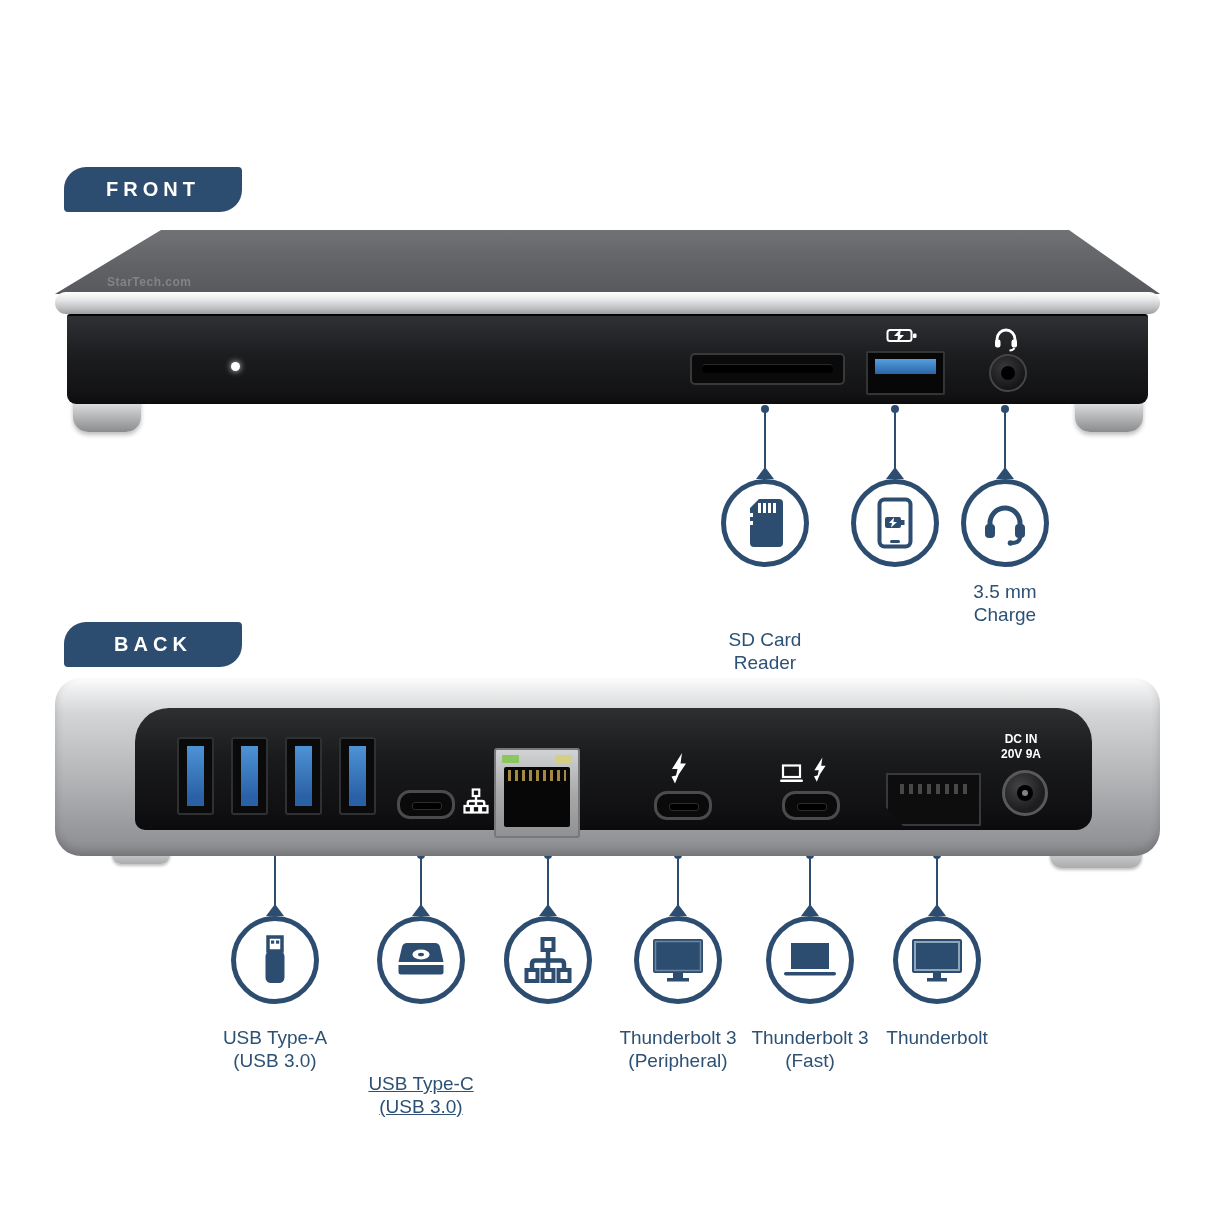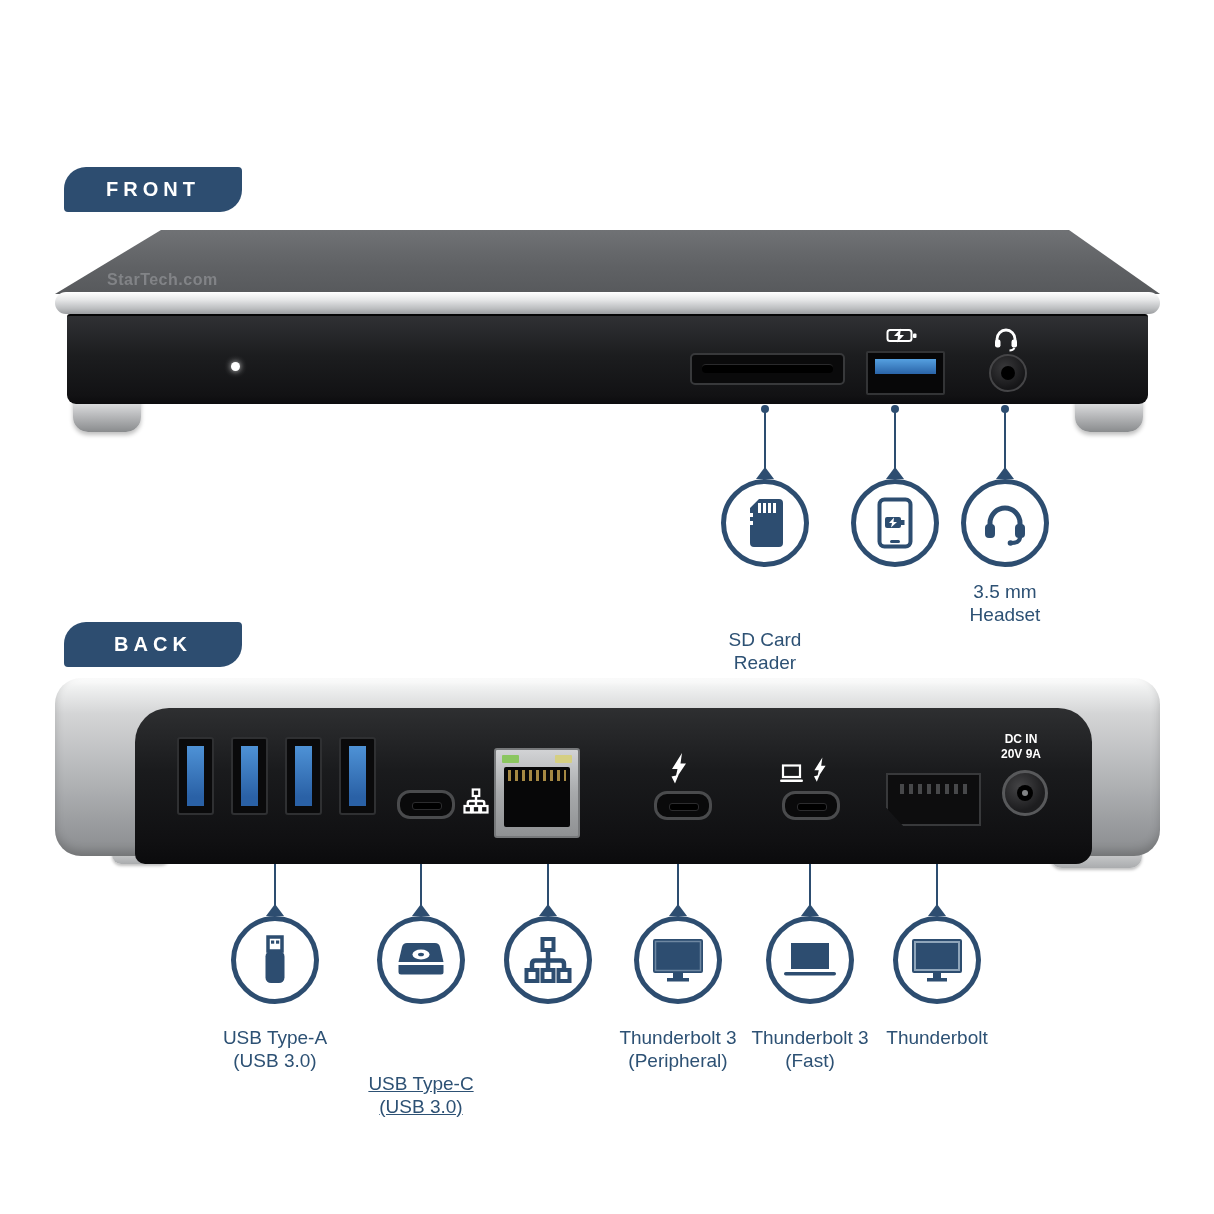--- a/index.html
+++ b/index.html
@@ -17,21 +17,21 @@
     display:flex; align-items:center; justify-content:center;
   }
   
   .front-device{position:absolute; left:55px; top:228px; width:1105px; height:206px;}
   .fd-top{
     position:absolute; left:0; top:2px; width:1105px; height:64px;
     background:linear-gradient(180deg,#707275 0%,#606265 55%,#57595c 100%);
     clip-path:polygon(106px 0,1014px 0,1105px 100%,0 100%);
   }
   .brand{
-    position:absolute; left:52px; bottom:5px; font-size:16px; font-weight:bold;
+    position:absolute; left:52px; bottom:5px; font-size:12px; font-weight:bold;
     color:#8f9194; letter-spacing:.5px; opacity:.75;
   }
   .fd-silver{
     position:absolute; left:0; top:64px; width:1105px; height:22px; border-radius:11px;
     background:linear-gradient(180deg,#ffffff 0%,#e6e7e8 35%,#bcbec0 75%,#9c9ea1 100%);
   }
   .fd-face{
     position:absolute; left:12px; top:86px; width:1081px; height:88px; z-index:2;
     border-radius:3px 3px 9px 9px;
     background:linear-gradient(180deg,#303134 0%,#1c1d1f 45%,#121214 90%,#0c0c0e 100%);
@@ -67,21 +67,21 @@
        box-shadow:0 2px 3px rgba(0,0,0,.25);}
   .bd-foot-l{left:57px; top:168px; width:58px; height:18px; border-radius:0 0 9px 9px;}
   .bd-foot-r{left:995px; top:166px; width:92px; height:24px; border-radius:0 0 12px 12px;}
   .bd-chassis{
     position:absolute; left:0; top:0; width:1105px; height:178px; z-index:2;
     border-radius:26px;
     background:linear-gradient(180deg,#ffffff 0%,#f0f1f1 5%,#d4d5d6 20%,#b4b6b8 55%,#97999c 85%,#8a8c8e 100%);
     box-shadow:inset 0 -5px 10px rgba(0,0,0,.18);
   }
   .bd-panel{
-    position:absolute; left:80px; top:30px; width:957px; height:156px;
+    position:absolute; left:80px; top:30px; width:957px; height:122px;
     border-radius:34px 34px 16px 10px;
     background:linear-gradient(180deg,#2e2f31 0%,#1a1b1d 40%,#101012 85%,#0b0b0d 100%);
   }
   .usb-a-back{position:absolute; top:29px; width:33px; height:74px; background:#0a0a0b;
        border:2px solid #2f3032; border-radius:3px;}
   .usb-a-back .tongue-v{position:absolute; left:8px; right:8px; top:7px; bottom:7px;
        background:linear-gradient(180deg,#4e92d6 0%,#2a61a6 85%);}
   .usbc-port{position:absolute; width:52px; height:23px; background:#0a0a0b;
        border:3px solid #4a4b4d; border-radius:13px;}
   .usbc-slot{position:absolute; left:50%; top:50%; width:28px; height:6px; margin:-3px 0 0 -14px;
@@ -197,21 +197,21 @@
     <svg width="48" height="46" viewBox="0 0 48 46">
       <path d="M9,27 v-4 a15,15 0 0 1 30,0 v4" fill="none" stroke="#2d4d70" stroke-width="5"></path>
       <rect x="4" y="24" width="10" height="14" rx="4" fill="#2d4d70"></rect>
       <rect x="34" y="24" width="10" height="14" rx="4" fill="#2d4d70"></rect>
       <path d="M39,38 q-1,5 -9,5" fill="none" stroke="#2d4d70" stroke-width="4" stroke-linecap="round"></path>
       <circle cx="29.5" cy="43" r="2.8" fill="#2d4d70"></circle>
     </svg>
   </div>
   <div class="co-label" style="left:910px; top:580px;">
     <div>3.5 mm</div>
-    <div>Headset</div>
+    <div>Charge</div>
   </div>
 
   <div class="tab" style="top:622px;">BACK</div>
 
   <div class="back-device">
     <div class="bd-foot bd-foot-l"></div>
     <div class="bd-foot bd-foot-r"></div>
     <div class="bd-chassis">
       <div class="bd-panel">
 

